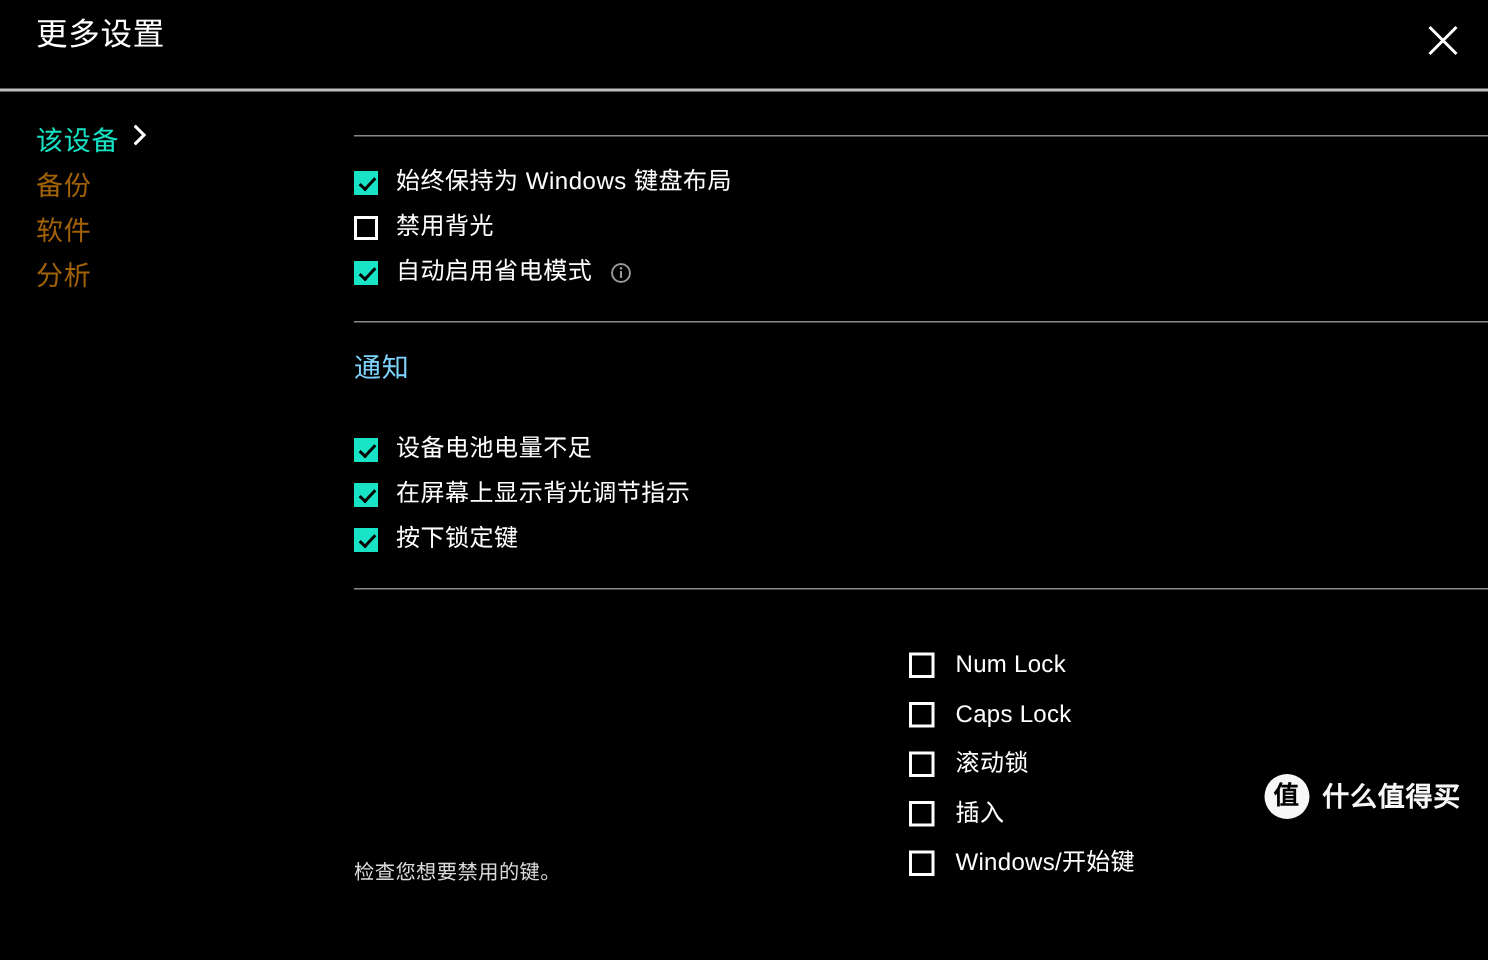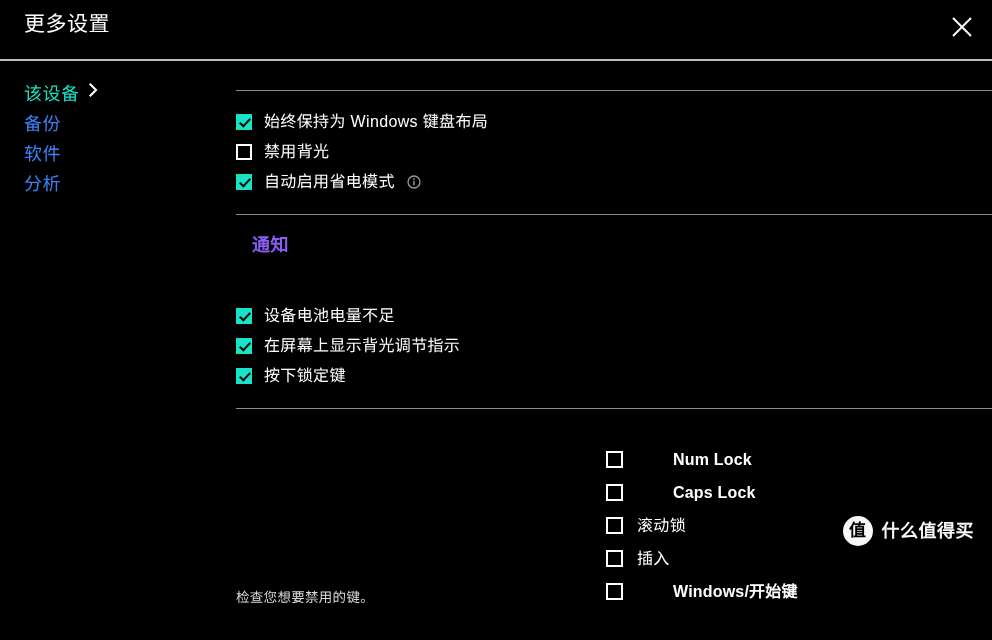--- a/index.html
+++ b/index.html
@@ -76,21 +76,21 @@
     display: flex;
     align-items: flex-start;
     height: 30px;
     padding-left: 24px;
     cursor: pointer;
     user-select: none;
   }
   .nav-label {
     font-size: 18px;
     line-height: 22px;
-    color: #3b82f6;
+    color: #a16207;
     letter-spacing: 0.5px;
     white-space: nowrap;
   }
   .nav-item.active .nav-label { color: #17e0c3; }
   .nav-chevron {
     margin-left: 9px;
     display: none;
     line-height: 0;
   }
   .nav-item.active .nav-chevron { display: inline-block; }
@@ -113,24 +113,24 @@
     margin-right: 0;
   }
 
   .section {
     padding-left: 6px;
   }
 
   .section-heading {
     font-size: 18px;
     line-height: 24px;
-    color: #8b5cf6;
+    color: #7dd3fc;
     letter-spacing: 0.5px;
-    font-weight: 700;
-    margin: 16px;
+    font-weight: 400;
+    margin: 0;
     white-space: nowrap;
   }
   .section-desc {
     font-size: 13.5px;
     line-height: 20px;
     color: #d9d9d9;
     letter-spacing: 0.3px;
     margin: 0;
     white-space: nowrap;
   }
@@ -168,21 +168,21 @@
     border-width: 0 2px 2px 0;
     transform: rotate(43deg);
   }
   .check-label {
     font-size: 16px;
     line-height: 20px;
     color: #ffffff;
     letter-spacing: 0.35px;
     white-space: nowrap;
   }
-  .check-label.latin { font-weight: 700; letter-spacing: 0.2px; margin-left: 36px; }
+  .check-label.latin { font-weight: 400; letter-spacing: 0.2px; }
 
   .info-icon {
     margin-left: 12px;
     width: 14px;
     height: 14px;
     line-height: 0;
     cursor: pointer;
     flex: 0 0 auto;
   }
 

